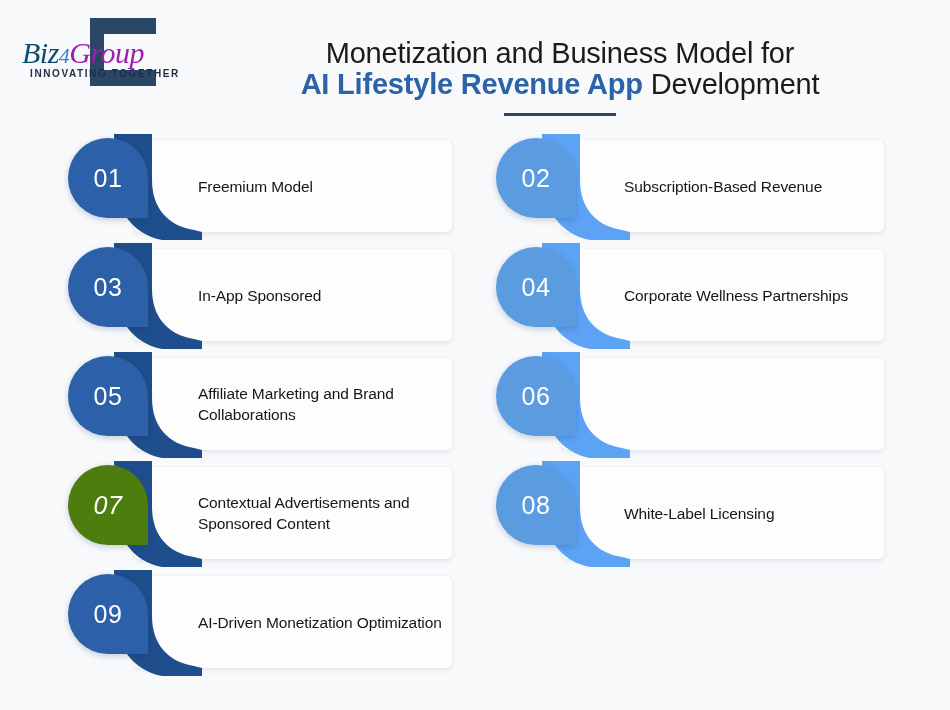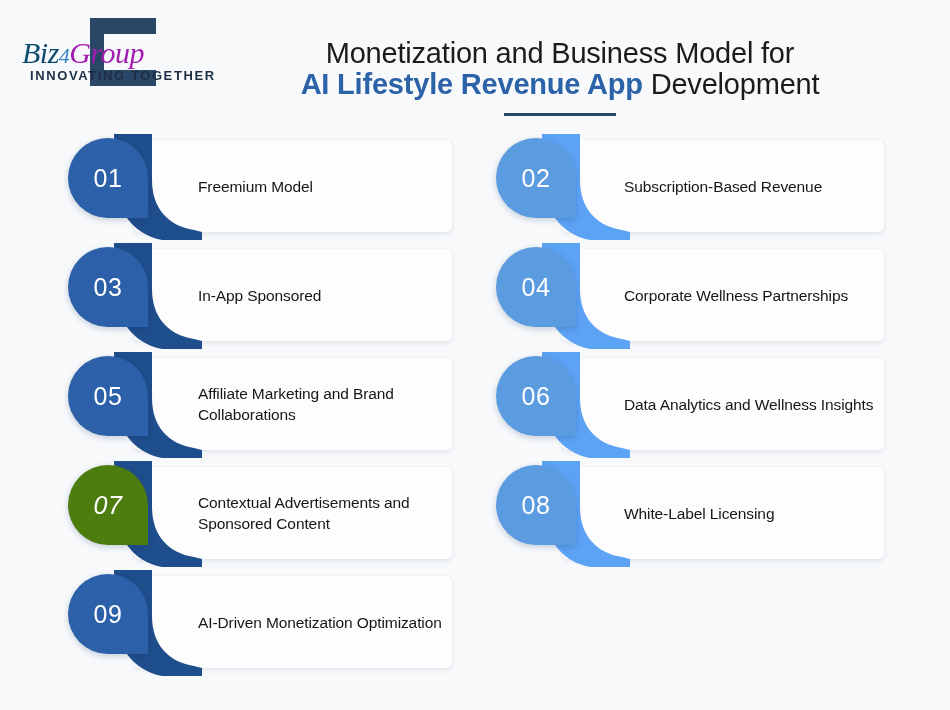--- a/index.html
+++ b/index.html
@@ -55,21 +55,21 @@
     letter-spacing: -0.5px;
     white-space: nowrap;
   }
   .logo-biz { color: #0c4a6e; }
   .logo-4   { color: #3d86c6; font-size: 22px; }
   .logo-group { color: #a21caf; }
   .logo-tag {
     position: absolute;
     left: 12px;
     top: 52px;
-    font-size: 13px;
+    font-size: 10px;
     font-weight: bold;
     letter-spacing: 1.6px;
     color: #1d2e44;
     white-space: nowrap;
   }
 
   .title-wrap {
     position: absolute;
     left: 200px;
     right: 30px;
@@ -272,21 +272,20 @@
         <div class="label">Corporate Wellness Partnerships</div>
       </div>
       <div class="item">
         <div class="card"></div>
         <div class="ribbon">
           <svg viewBox="0 0 100 106" xmlns="http://www.w3.org/2000/svg">
             <path d="M8 0 C 8 0, 46 0, 46 0 C 46 0, 46 28, 46 46 C 46 74, 62 92, 88 96 L 96 98 L 96 106 L 56 106 C 26 100, 10 76, 10 46 C 10 22, 8 8, 8 0 Z" fill="#5da3f5"></path>
           </svg>
         </div>
         <div class="badge" style="background: rgb(91, 155, 224); text-align: center;">06</div>
-        <div class="label">Data Analytics and Wellness Insights</div>
       </div>
       <div class="item">
         <div class="card"></div>
         <div class="ribbon">
           <svg viewBox="0 0 100 106" xmlns="http://www.w3.org/2000/svg">
             <path d="M8 0 C 8 0, 46 0, 46 0 C 46 0, 46 28, 46 46 C 46 74, 62 92, 88 96 L 96 98 L 96 106 L 56 106 C 26 100, 10 76, 10 46 C 10 22, 8 8, 8 0 Z" fill="#5da3f5"></path>
           </svg>
         </div>
         <div class="badge" style="background: rgb(91, 155, 224);">08</div>
         <div class="label">White-Label Licensing</div>

